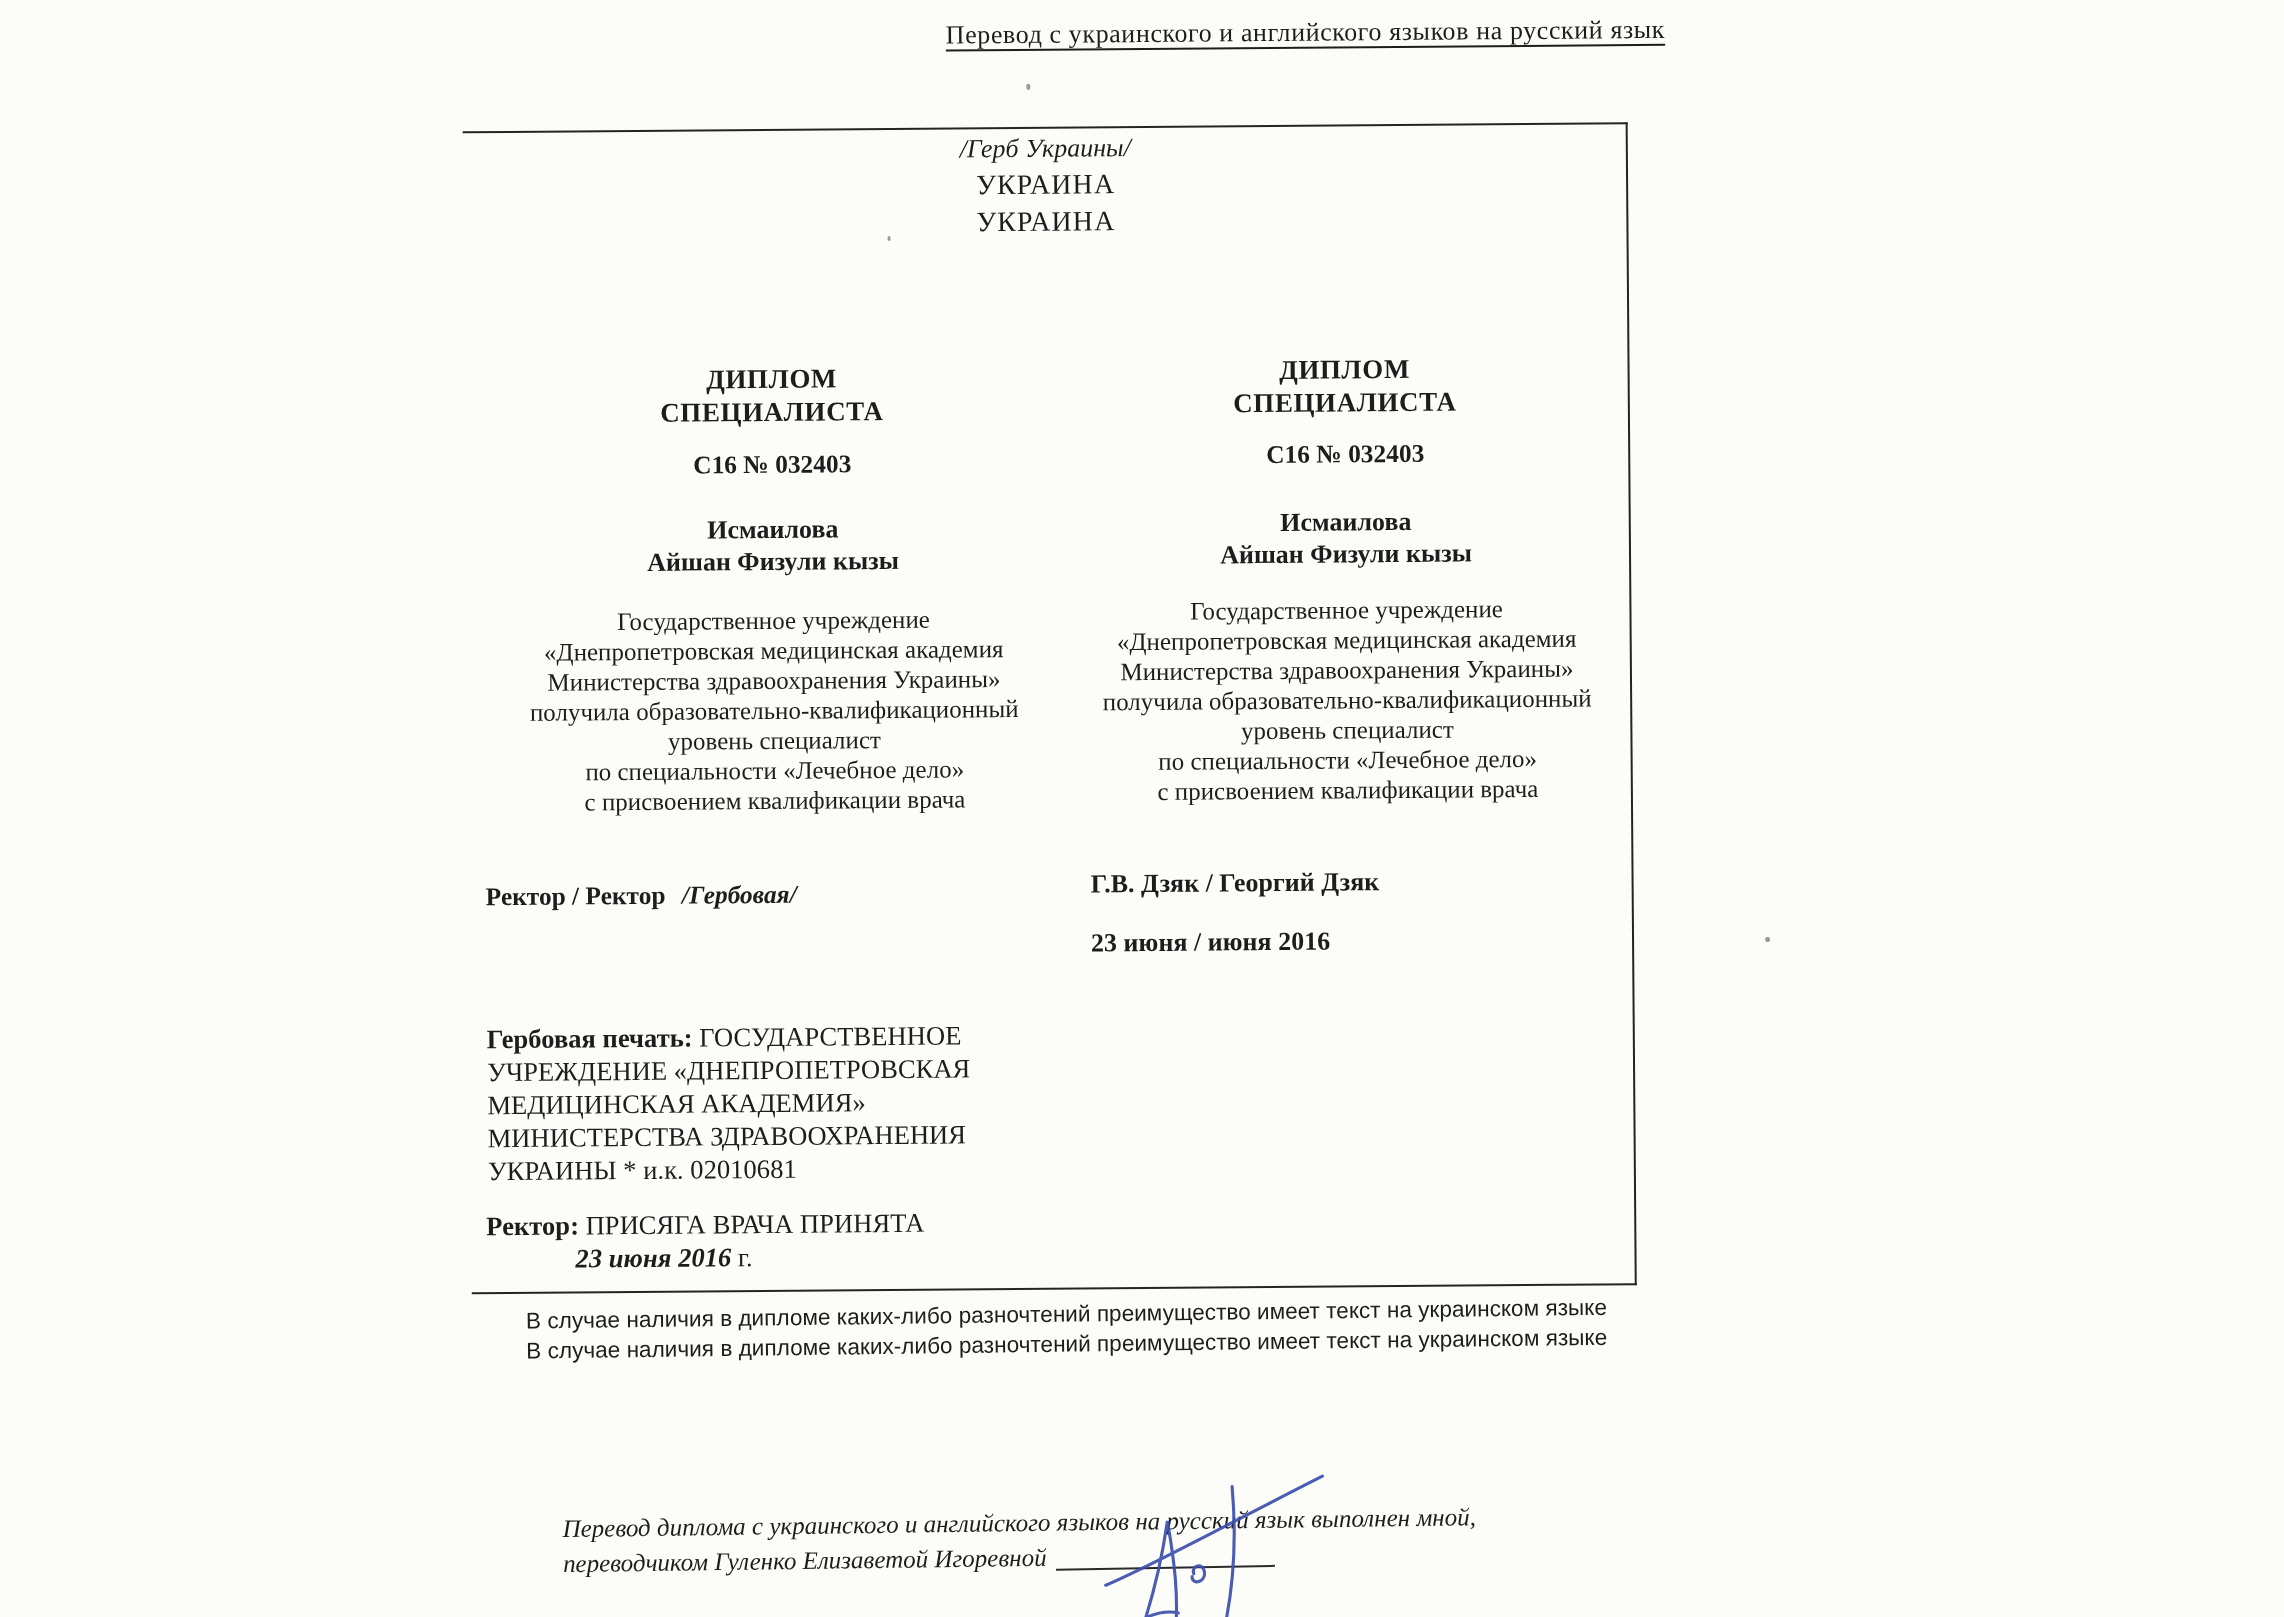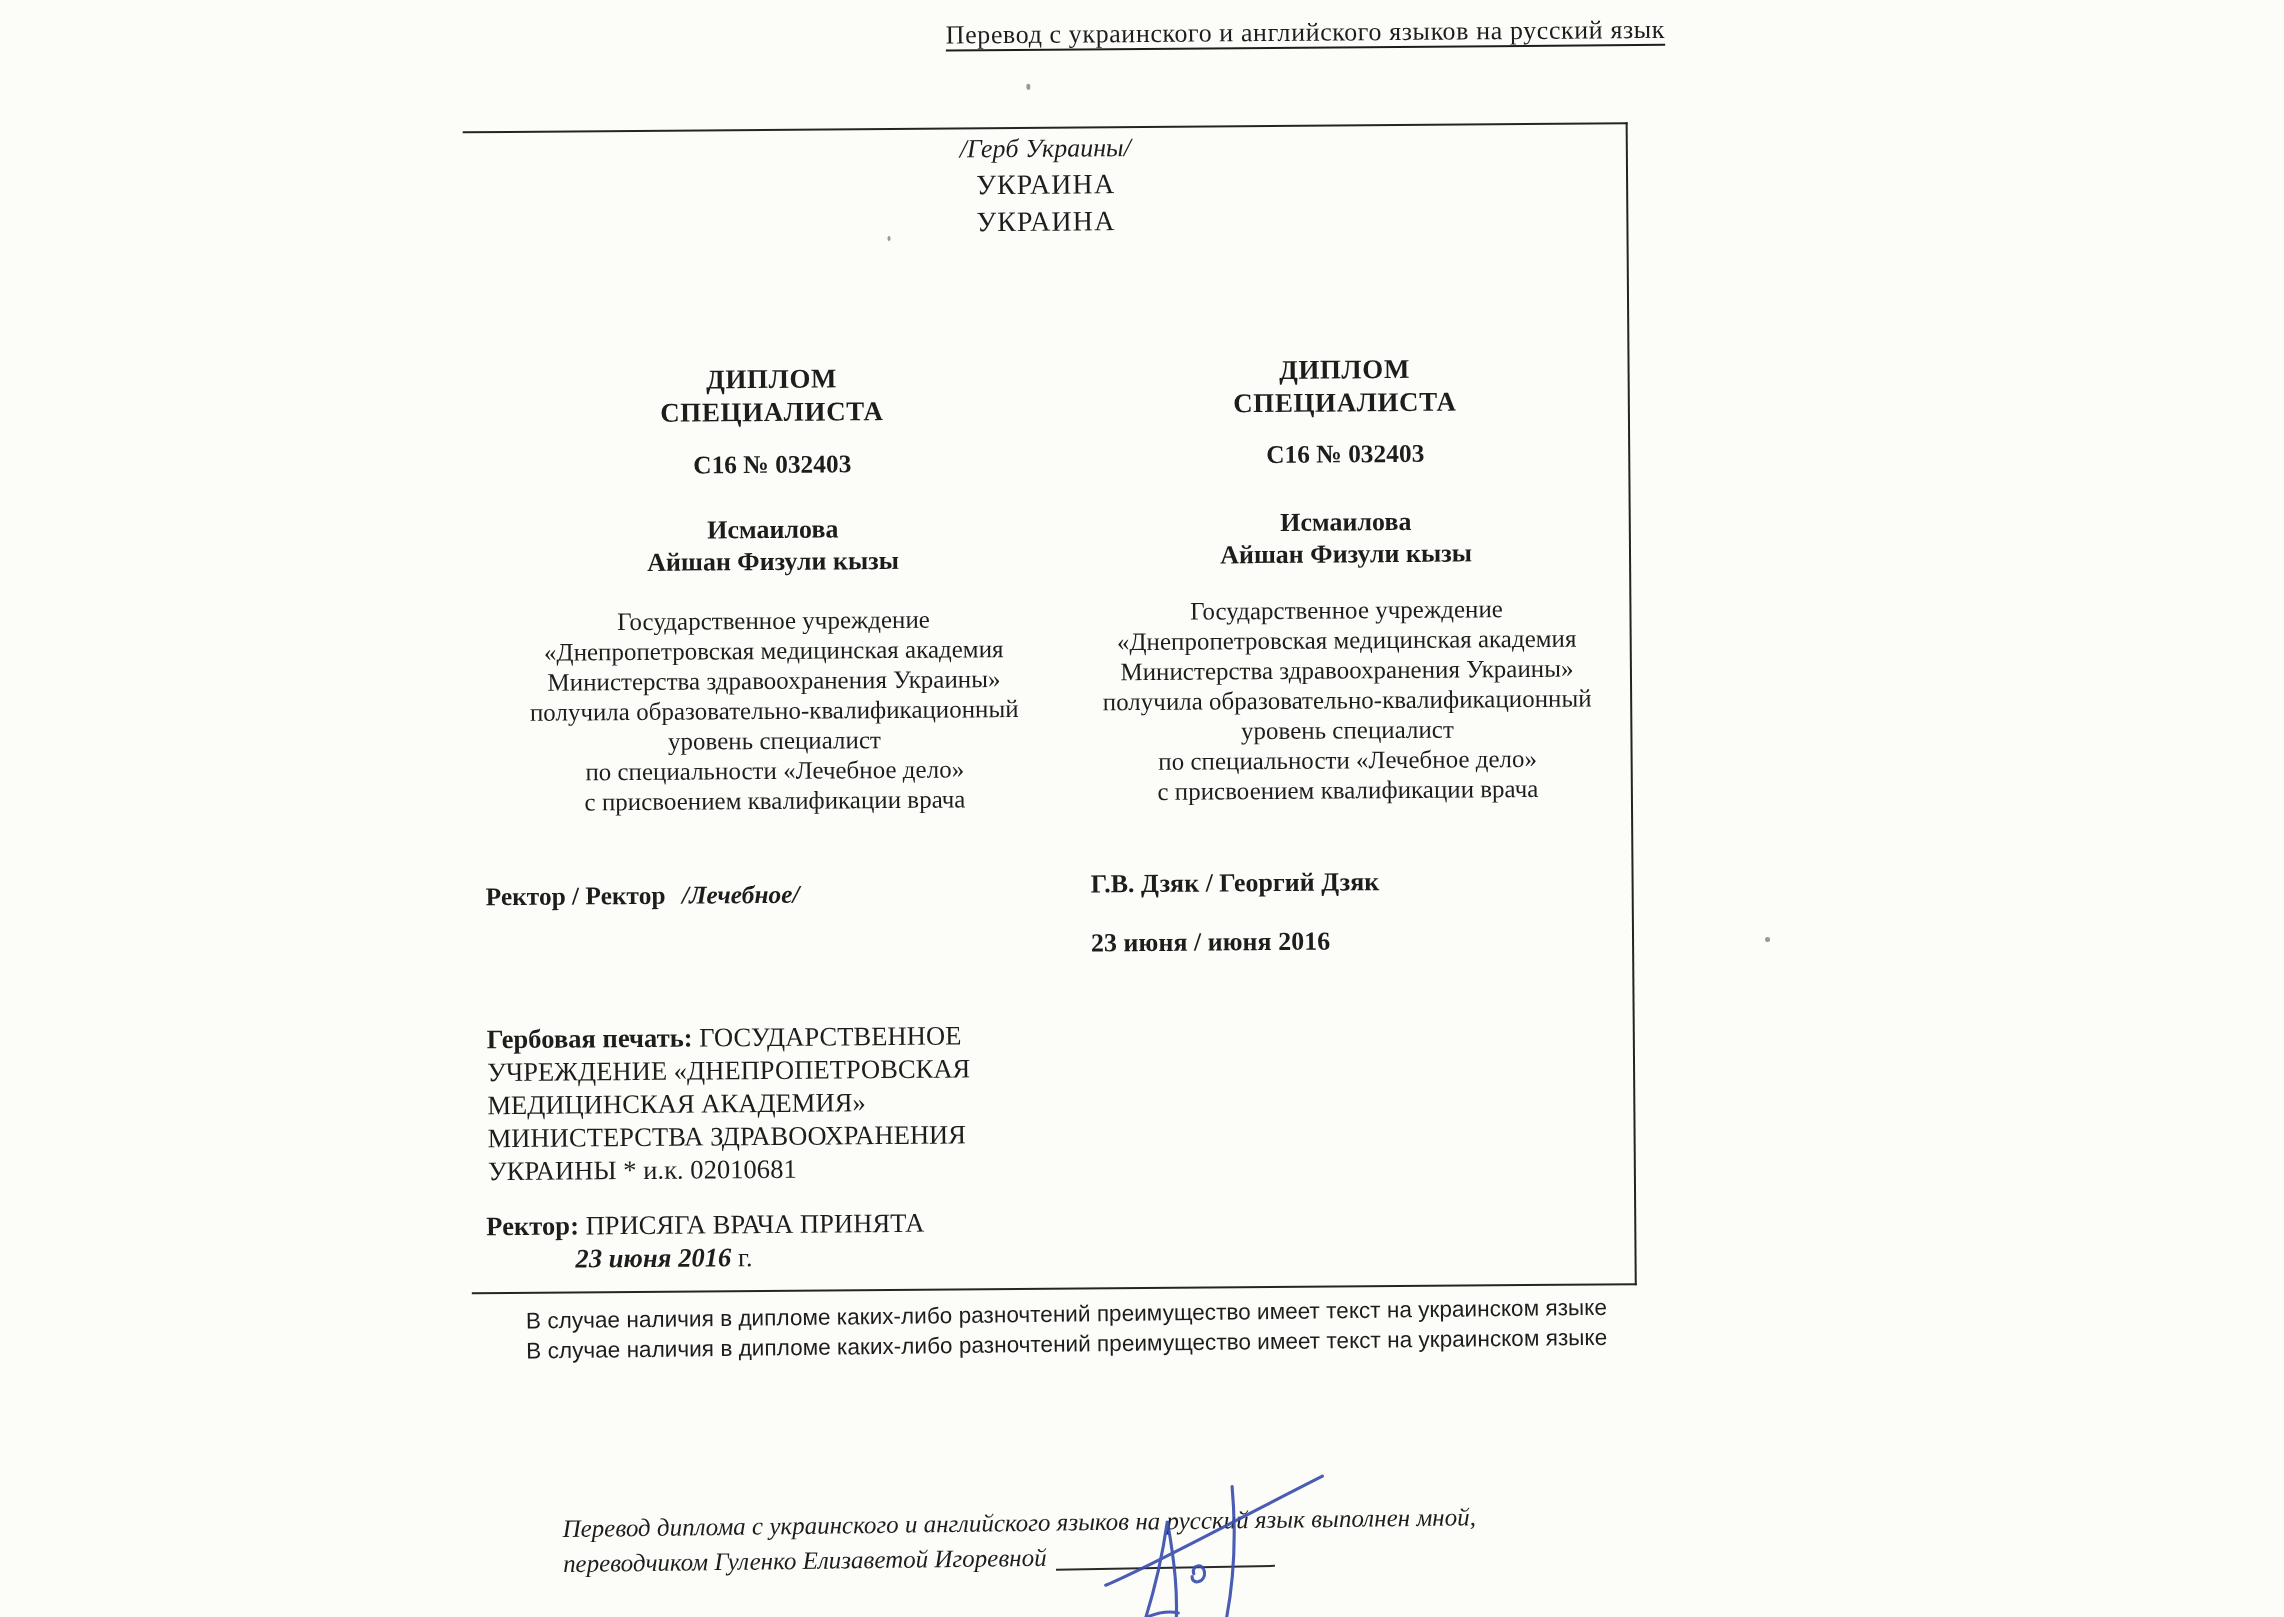--- a/index.html
+++ b/index.html
@@ -93,21 +93,21 @@
       <div>Государственное учреждение</div>
       <div>«Днепропетровская медицинская академия</div>
       <div>Министерства здравоохранения Украины»</div>
       <div>получила образовательно-квалификационный</div>
       <div>уровень специалист</div>
       <div>по специальности «Лечебное дело»</div>
       <div>с присвоением квалификации врача</div>
     </div>
     <div class="b rector-line">
       <span class="bold">Ректор / Ректор</span>
-      <span class="bi sig-note">/Лечебное/</span>
+      <span class="bi sig-note">/Гербовая/</span>
     </div>
     <div class="b seal-block">
       <div>
         <span class="bold">Гербовая печать:</span><span> ГОСУДАРСТВЕННОЕ</span>
       </div>
       <div>УЧРЕЖДЕНИЕ «ДНЕПРОПЕТРОВСКАЯ</div>
       <div>МЕДИЦИНСКАЯ АКАДЕМИЯ»</div>
       <div>МИНИСТЕРСТВА ЗДРАВООХРАНЕНИЯ</div>
       <div>УКРАИНЫ * и.к. 02010681</div>
     </div>

